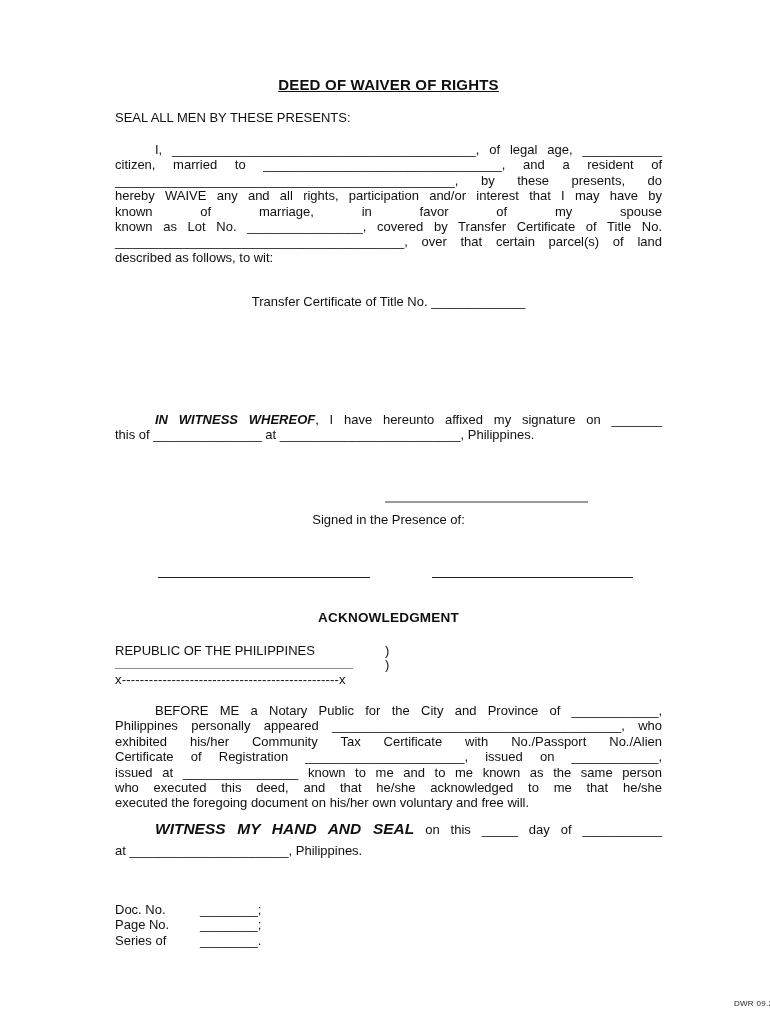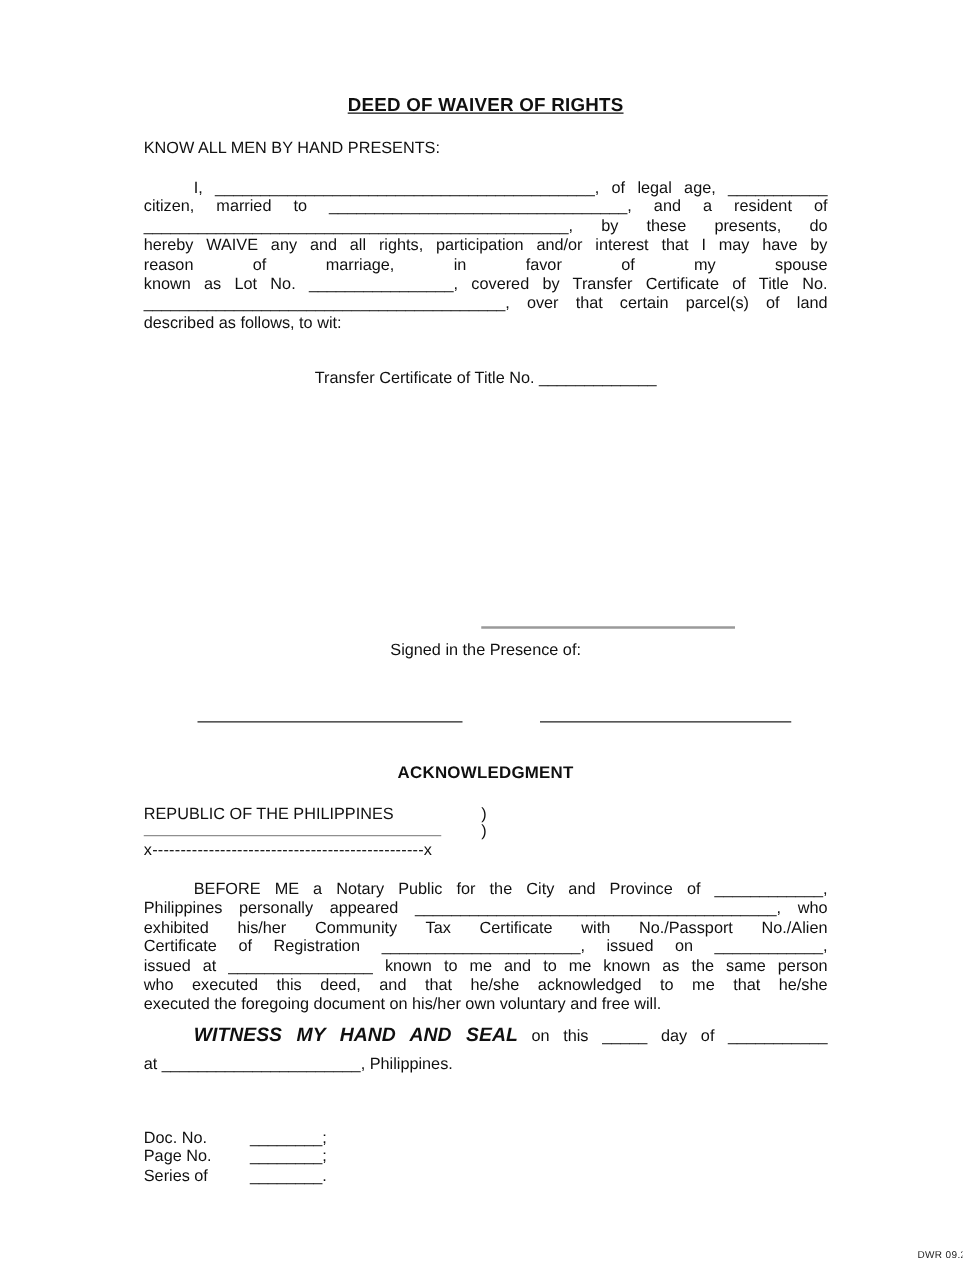--- a/index.html
+++ b/index.html
@@ -30,35 +30,41 @@
 </style>
 </head>
 <body>
 
 <div class="page">
 
   <div class="b center" style="top:76px;">
     <span class="title-text">DEED OF WAIVER OF RIGHTS</span>
   </div>
 
-  <div class="b line" style="top:110px;">KNOW ALL MEN BY HAND PRESENTS:</div>
+  <div class="b line" style="top:110px;">SEAL ALL MEN BY THESE PRESENTS:</div>
 
   <div class="b" style="top:142px;">
     <div class="line j indent">I, __________________________________________, of legal age, ___________</div>
     <div class="line j">citizen, married to _________________________________, and a resident of</div>
     <div class="line j">_______________________________________________, by these presents, do</div>
     <div class="line j">hereby WAIVE any and all rights, participation and/or interest that I may have by</div>
-    <div class="line j">reason of marriage, in favor of my spouse</div>
+    <div class="line j">known of marriage, in favor of my spouse</div>
     <div class="line j">known as Lot No. ________________, covered by Transfer Certificate of Title No.</div>
     <div class="line j">________________________________________, over that certain parcel(s) of land</div>
     <div class="line">described as follows, to wit:</div>
   </div>
 
   <div class="b line center" style="top:294px;">Transfer Certificate of Title No. _____________</div>
 
+  <div class="b" style="top:412px;">
+    <div class="line j indent">
+      <span class="bi">IN WITNESS WHEREOF</span><span>, I have hereunto affixed my signature on _______</span>
+    </div>
+    <div class="line">this of _______________ at _________________________, Philippines.</div>
+  </div>
 
   <div class="rule-gray" style="top:501px;left:385px;width:203px;"></div>
 
   <div class="b line center" style="top:512px;">Signed in the Presence of:</div>
 
   <div class="rule" style="top:577px;left:158px;width:212px;"></div>
   <div class="rule" style="top:577px;left:432px;width:201px;"></div>
 
   <div class="b center" style="top:610px;">
     <span class="ack-title">ACKNOWLEDGMENT</span>

